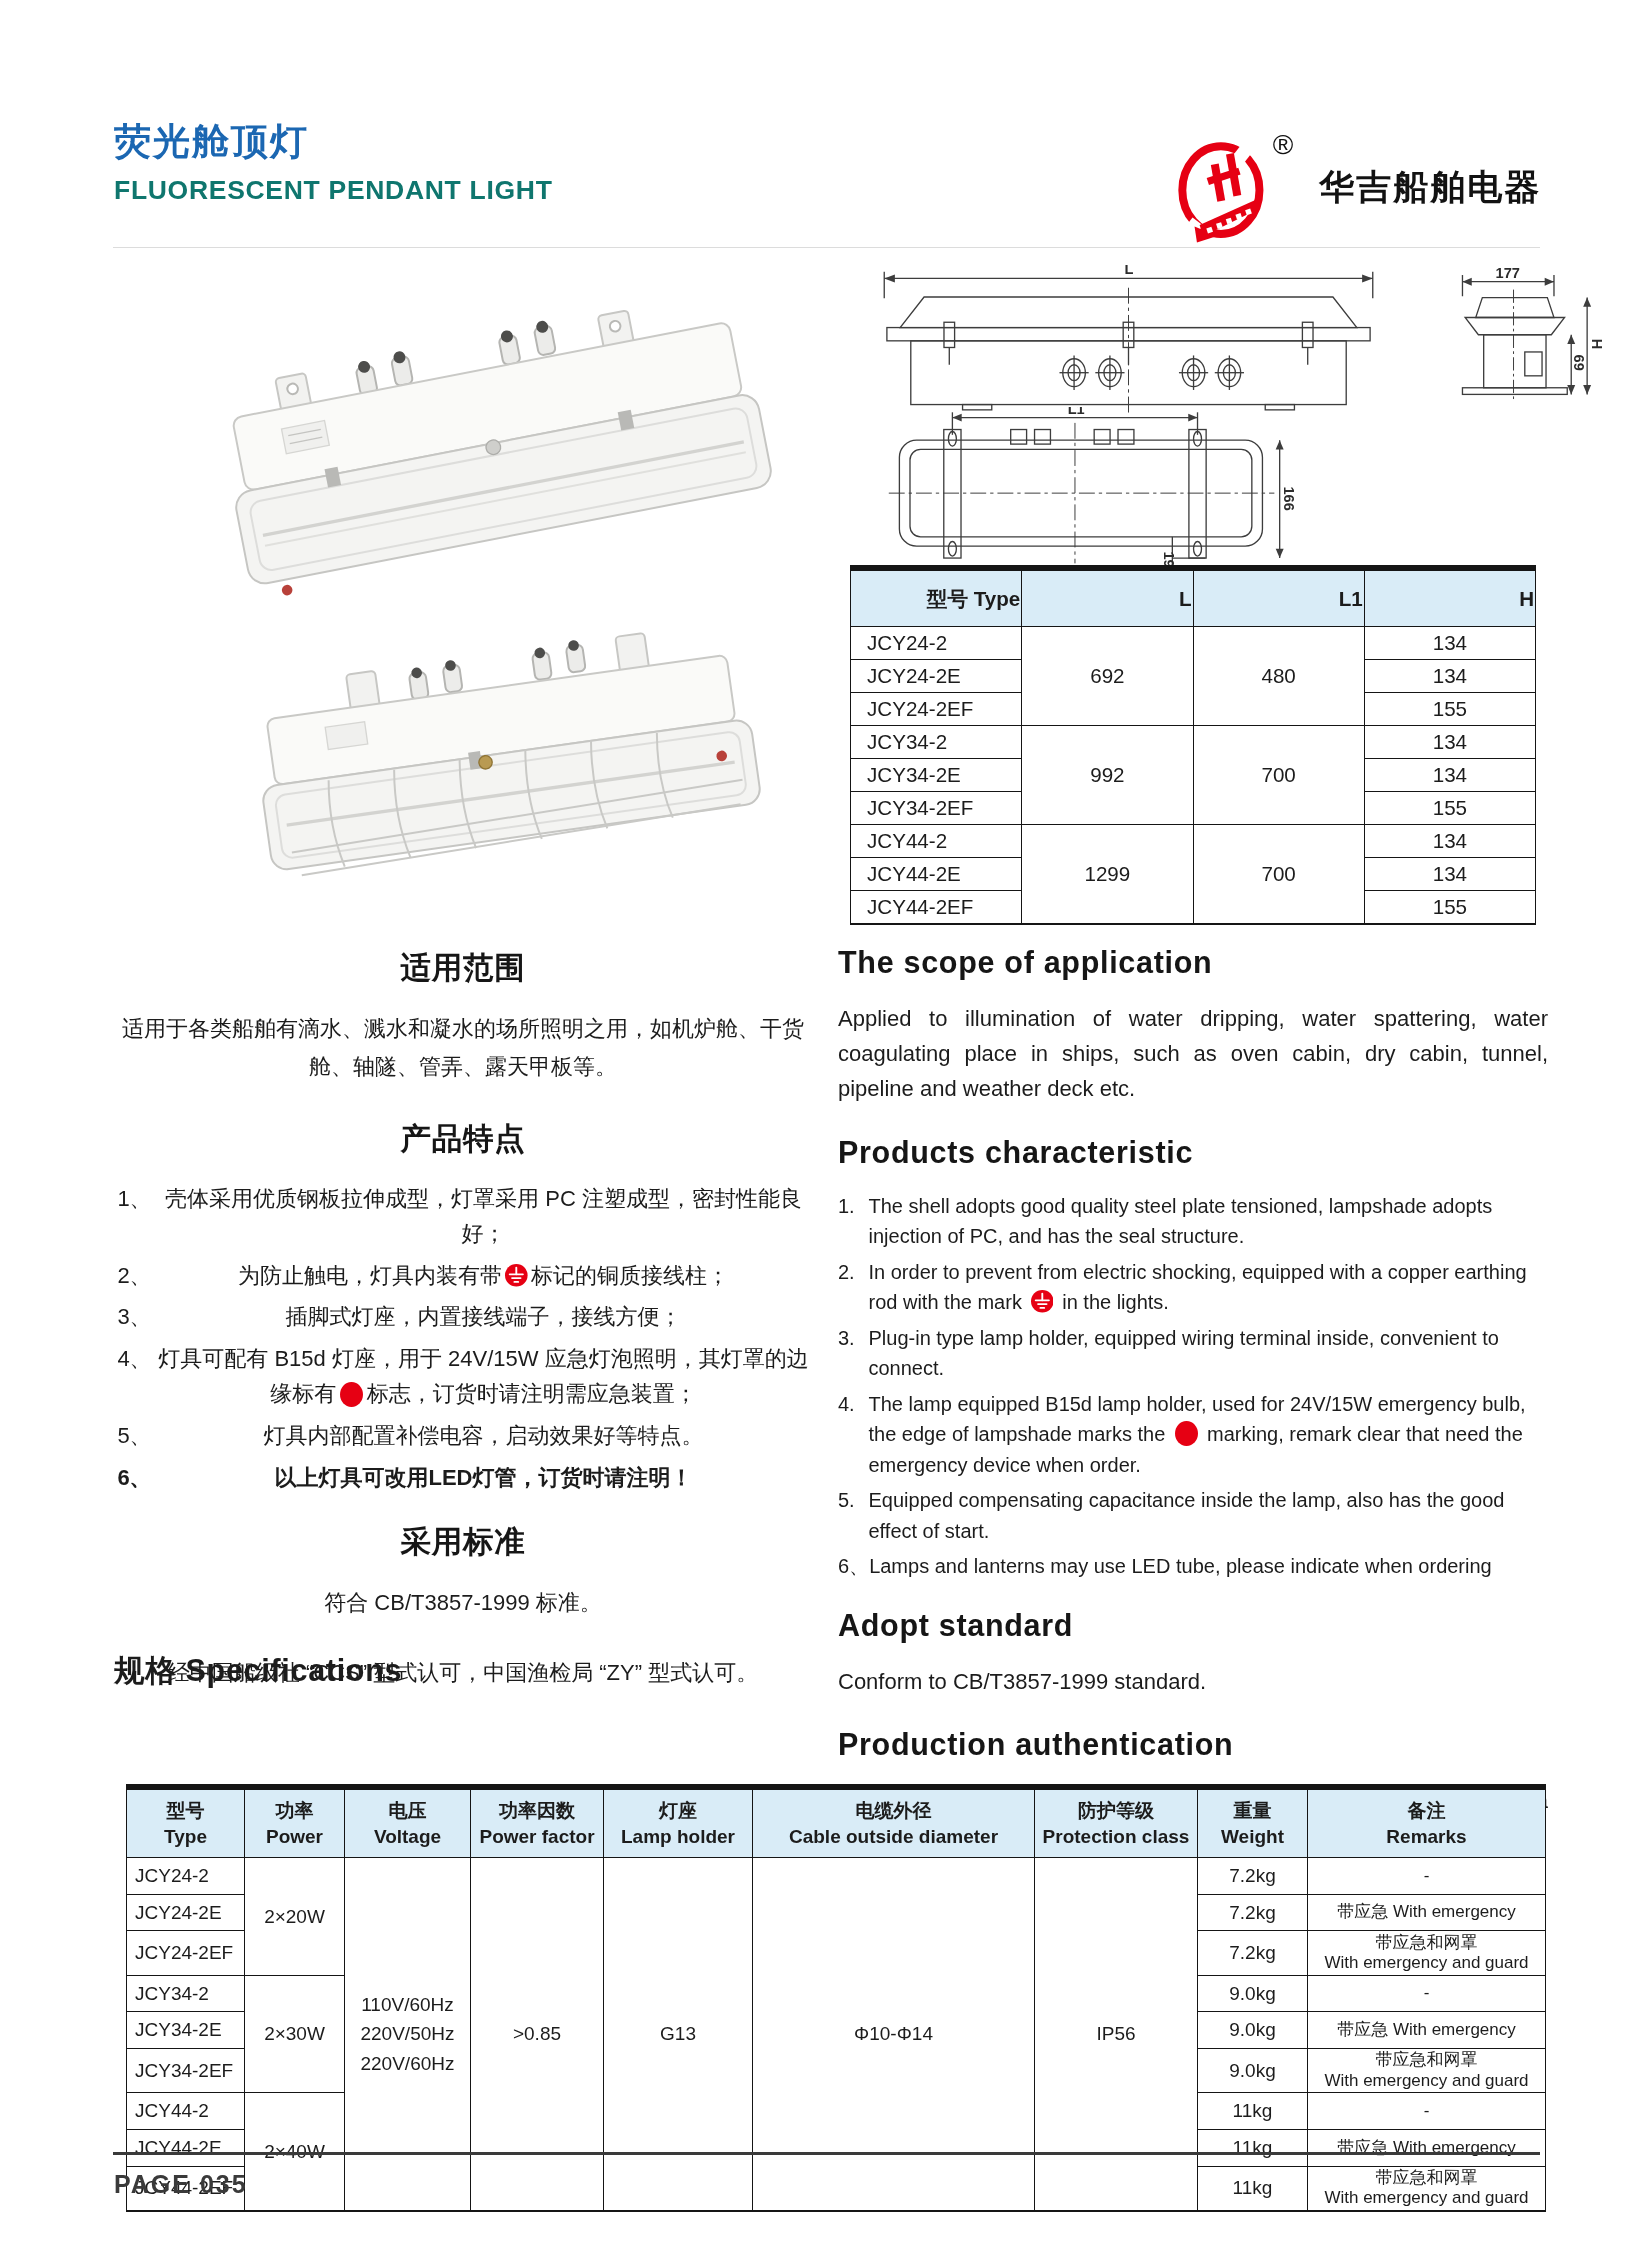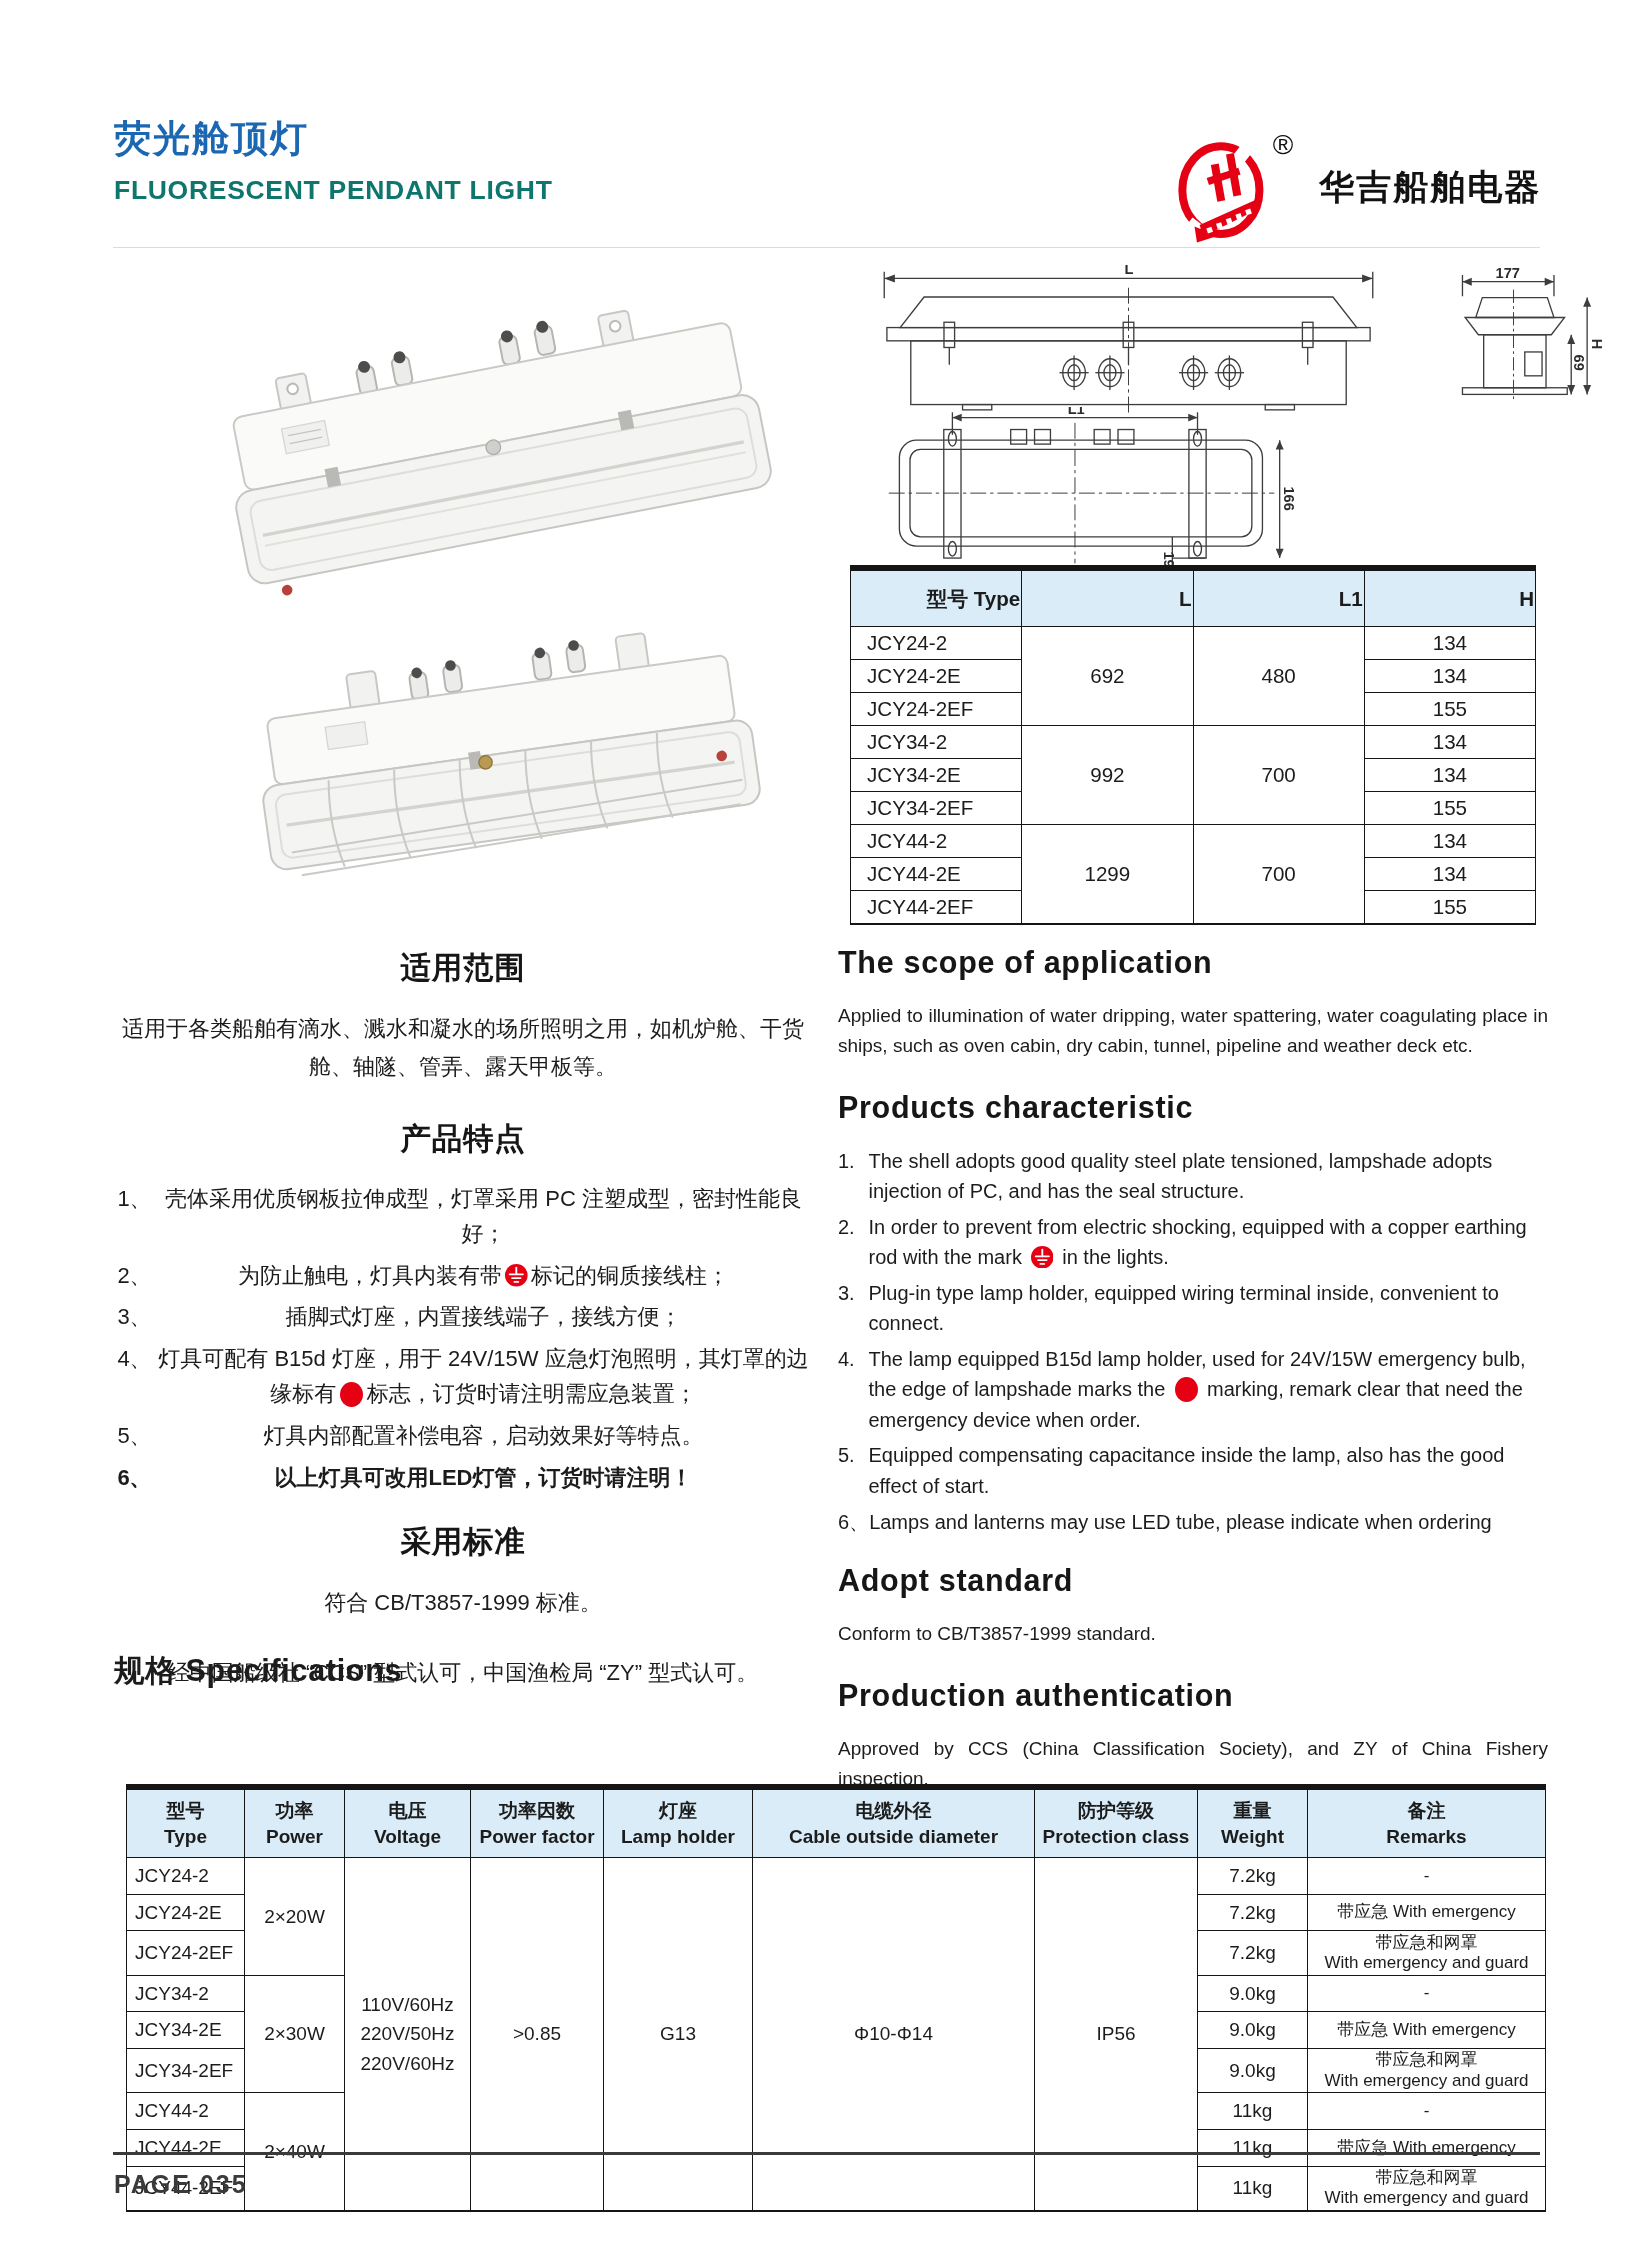--- a/index.html
+++ b/index.html
@@ -1,21 +1,21 @@
 <!DOCTYPE html>
 <html style="font-size:10.6px"><head>
 <meta charset="utf-8">
 <style>
   html,body{margin:0;padding:0;background:#ffffff;}
   .page{position:relative;width:1647px;height:2250px;background:#fff;
         font-family:"Liberation Sans","DejaVu Sans",sans-serif;color:#1c1c1c;overflow:hidden;}
 
   
   .header-block{position:absolute;left:114px;top:123px;}
-  .title-cn{font-size:37px;font-weight:bold;color:#1b67b2;letter-spacing:2px;line-height:1;font-family:Liberation Mono, monospace;}
+  .title-cn{font-size:37px;font-weight:bold;color:#1b67b2;letter-spacing:2px;line-height:1;}
   .title-en{font-size:26.5px;font-weight:bold;color:#0f766e;margin-top:17px;letter-spacing:0.7px;line-height:1;}
   .brand-block{position:absolute;left:1173px;top:125px;display:flex;align-items:center;}
   .logo-svg{width:141px;height:125px;}
   .brand-name{font-size:35px;font-weight:bold;color:#121212;margin-left:5.3px;letter-spacing:2px;}
   .divider{position:absolute;left:113px;top:247px;width:1427px;height:1.3px;background:#dcdcdc;}
 
   
   .photo1{position:absolute;left:156px;top:277px;width:677px;height:342px;}
   .photo2{position:absolute;left:174px;top:624px;width:647px;height:262px;}
   .drawings{position:absolute;left:863px;top:260px;width:763px;height:307px;}
@@ -31,21 +31,21 @@
   table.dims{width:100%;border-collapse:collapse;border-top:6px solid #151515;border-bottom:2.7px solid #151515;font-size:20.6px;}
   .dims th{background:#d9ecf7;font-weight:600;height:53px;border:1.3px solid #151515;text-align:right;}
   .dims td{border:1.3px solid #151515;height:30px;text-align:center;}
   .dims td.t{text-align:left;padding-left:16px;}
 
   
   .col-left{position:absolute;left:114px;top:948px;width:698px;text-align:center;}
   .col-right{position:absolute;left:838px;top:945px;width:710px;}
   h2.sec{font-size:30.5px;font-weight:bold;margin:0 0 21px 0;color:#161616;letter-spacing:0.7px;}
   .body-cn{font-size:22px;line-height:1.72;margin:0 0 33px 0;}
-  .body-en{font-size:19px;line-height:1.6;margin:0 0 28px 0;text-align:justify;}
+  .body-en{font-size:22px;line-height:1.6;margin:0 0 28px 0;text-align:justify;}
   .feat{margin:0 0 26.5px 0;}
   .feat-item{display:flex;font-size:22px;line-height:1.6;margin-bottom:6.6px;}
   .col-right .feat-item{font-size:20px;line-height:1.52;margin-bottom:5.3px;}
   .feat-num{flex:0 0 41px;}
   .col-right .feat-num{flex:0 0 30.5px;}
   .feat-item.bold{font-weight:bold;}
   .feat-body{flex:1;}
   .ic-earth{display:inline-block;width:22.6px;height:22.6px;vertical-align:-4px;margin:0 3.3px;}
   .ic-earth svg{width:100%;height:100%;display:block;}
   .ic-dot{display:inline-block;width:22.6px;height:25px;border-radius:50%;background:#e60013;vertical-align:-5.3px;margin:0 4px;}

